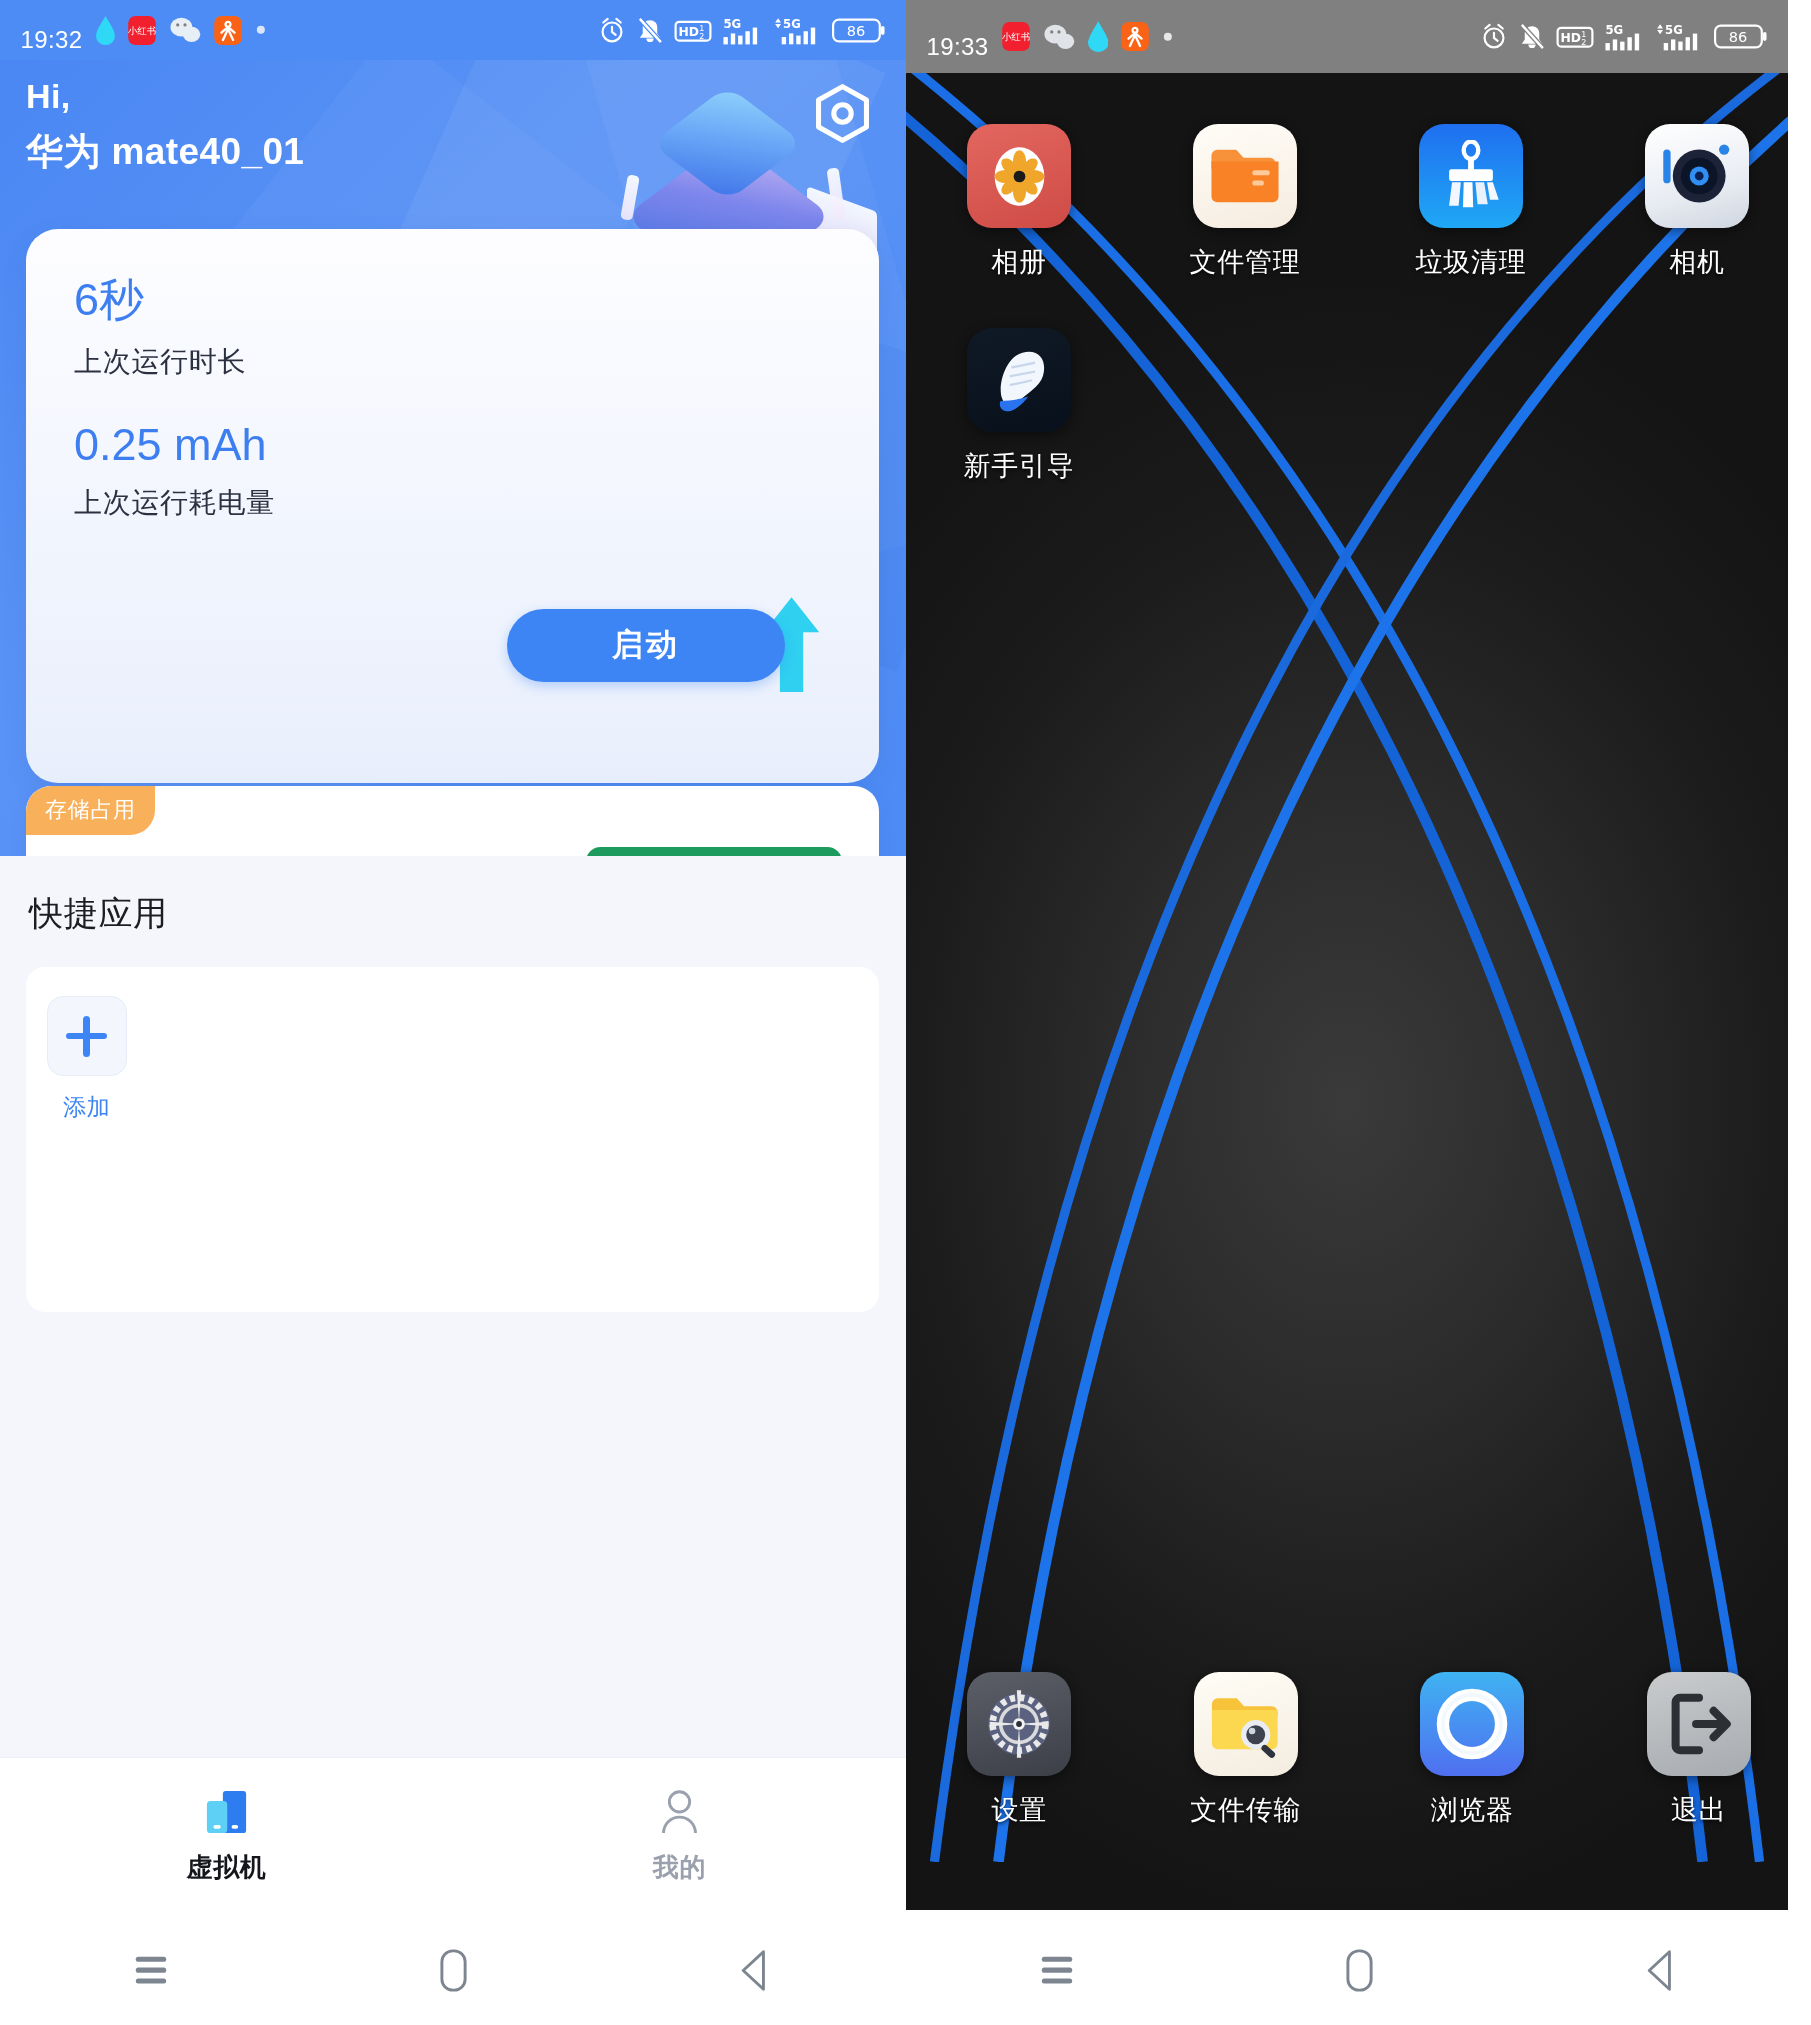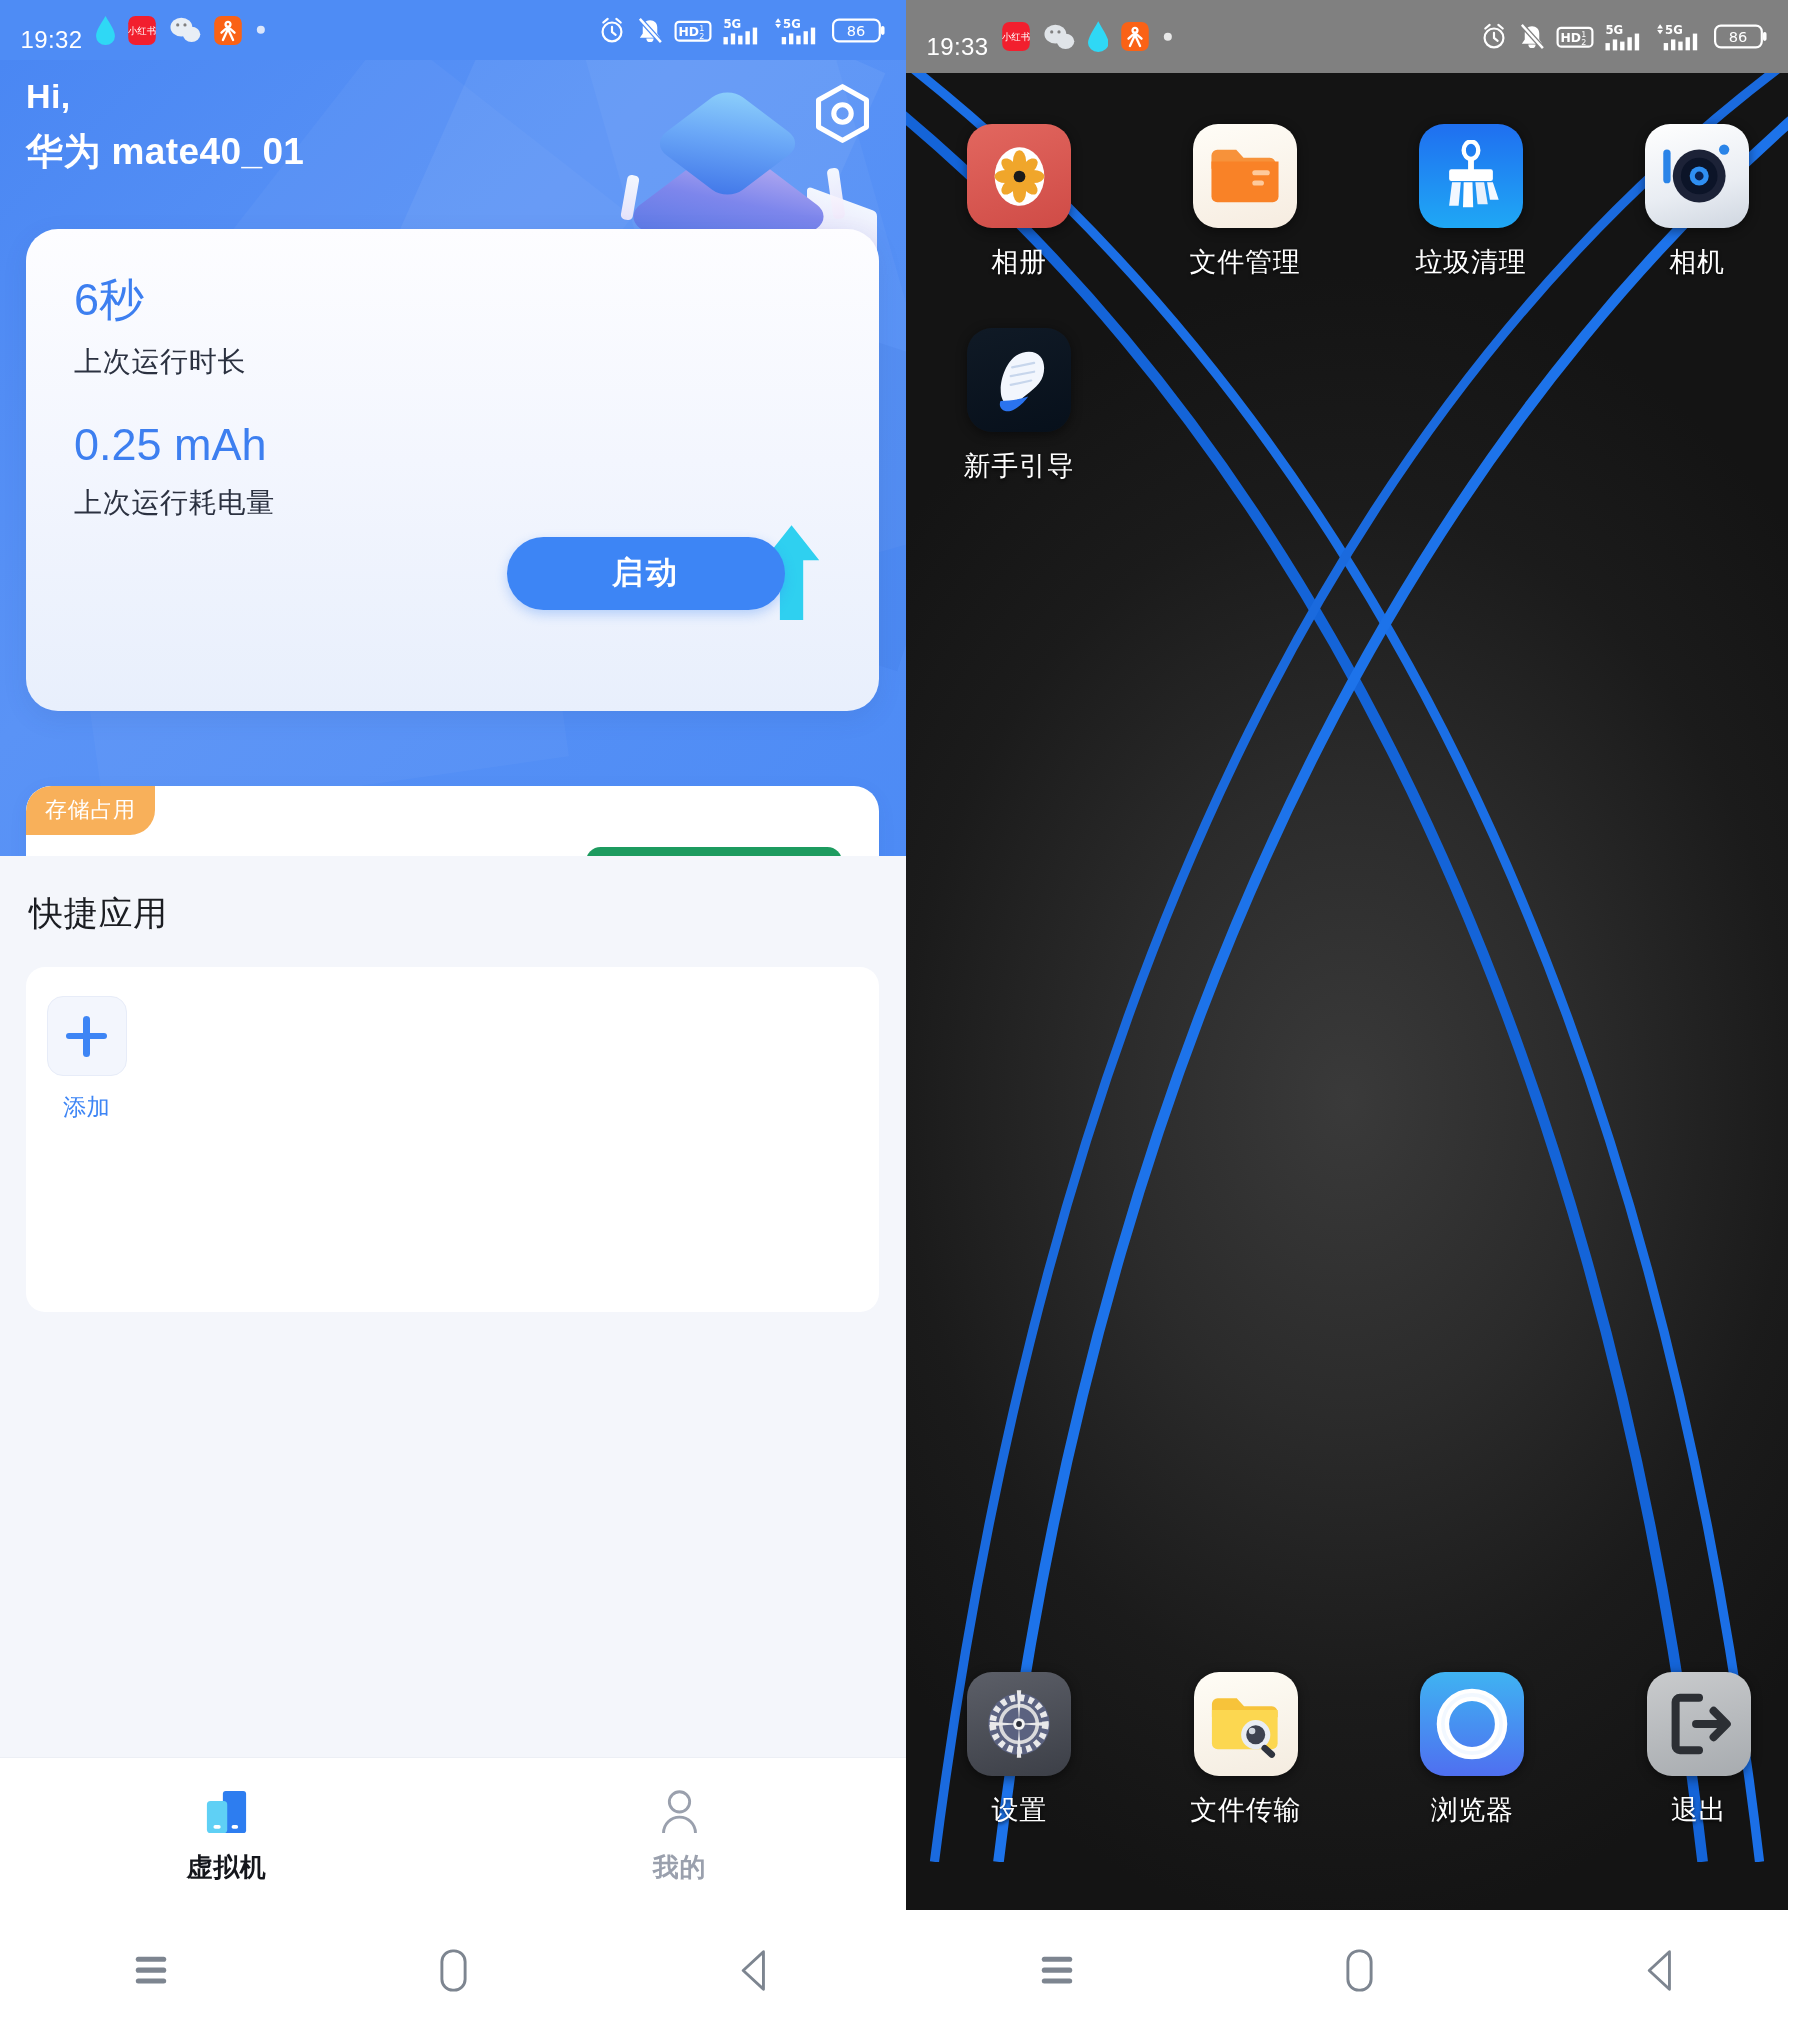--- a/index.html
+++ b/index.html
@@ -66,21 +66,21 @@
   .shard { position: absolute; background: linear-gradient(180deg,#ffffff,#f0e9fb); border-radius: 4.4px; opacity: .92; }
   .s1 { left: 4.4px; top: 86px; width: 11.7px; height: 45px; transform: rotate(10deg); }
   .s2 { left: 210px; top: 79px; width: 11.7px; height: 51px; transform: rotate(-8deg); }
   .s3 { left: 22px; top: 117px; width: 76px; height: 48px; transform: skewY(-22deg); background: linear-gradient(180deg,#fff,#efe7fa); }
   .s4 { left: 187px; top: 110px; width: 70px; height: 44px; transform: skewY(20deg); background: linear-gradient(180deg,#fff,#f3ecfb); }
   .s5 { left: 213px; top: 172px; width: 19px; height: 31px; transform: rotate(-12deg); }
 
   
   .run-card {
     position: absolute; left: 26px; top: 169px;
-    width: 853px; height: 482px;
+    width: 853px; height: 554px;
     background: linear-gradient(180deg, #fdfdff 0%, #f3f6fe 48%, #e8effc 100%);
     border-radius: 32px;
     box-shadow: 0 7.3px 25px rgba(40,70,140,0.10);
     overflow: hidden;
   }
   .run-inner { position: relative; padding: 41px 0 0 48px; }
   .big-blue { color: #3d7ff0; font-size: 45px; font-weight: 400; letter-spacing: 0px; }
   .sub-dark { color: #2b3140; font-size: 28px; margin-top: 13px; letter-spacing: 0.7px; }
   .gap { height: 38px; }
 

